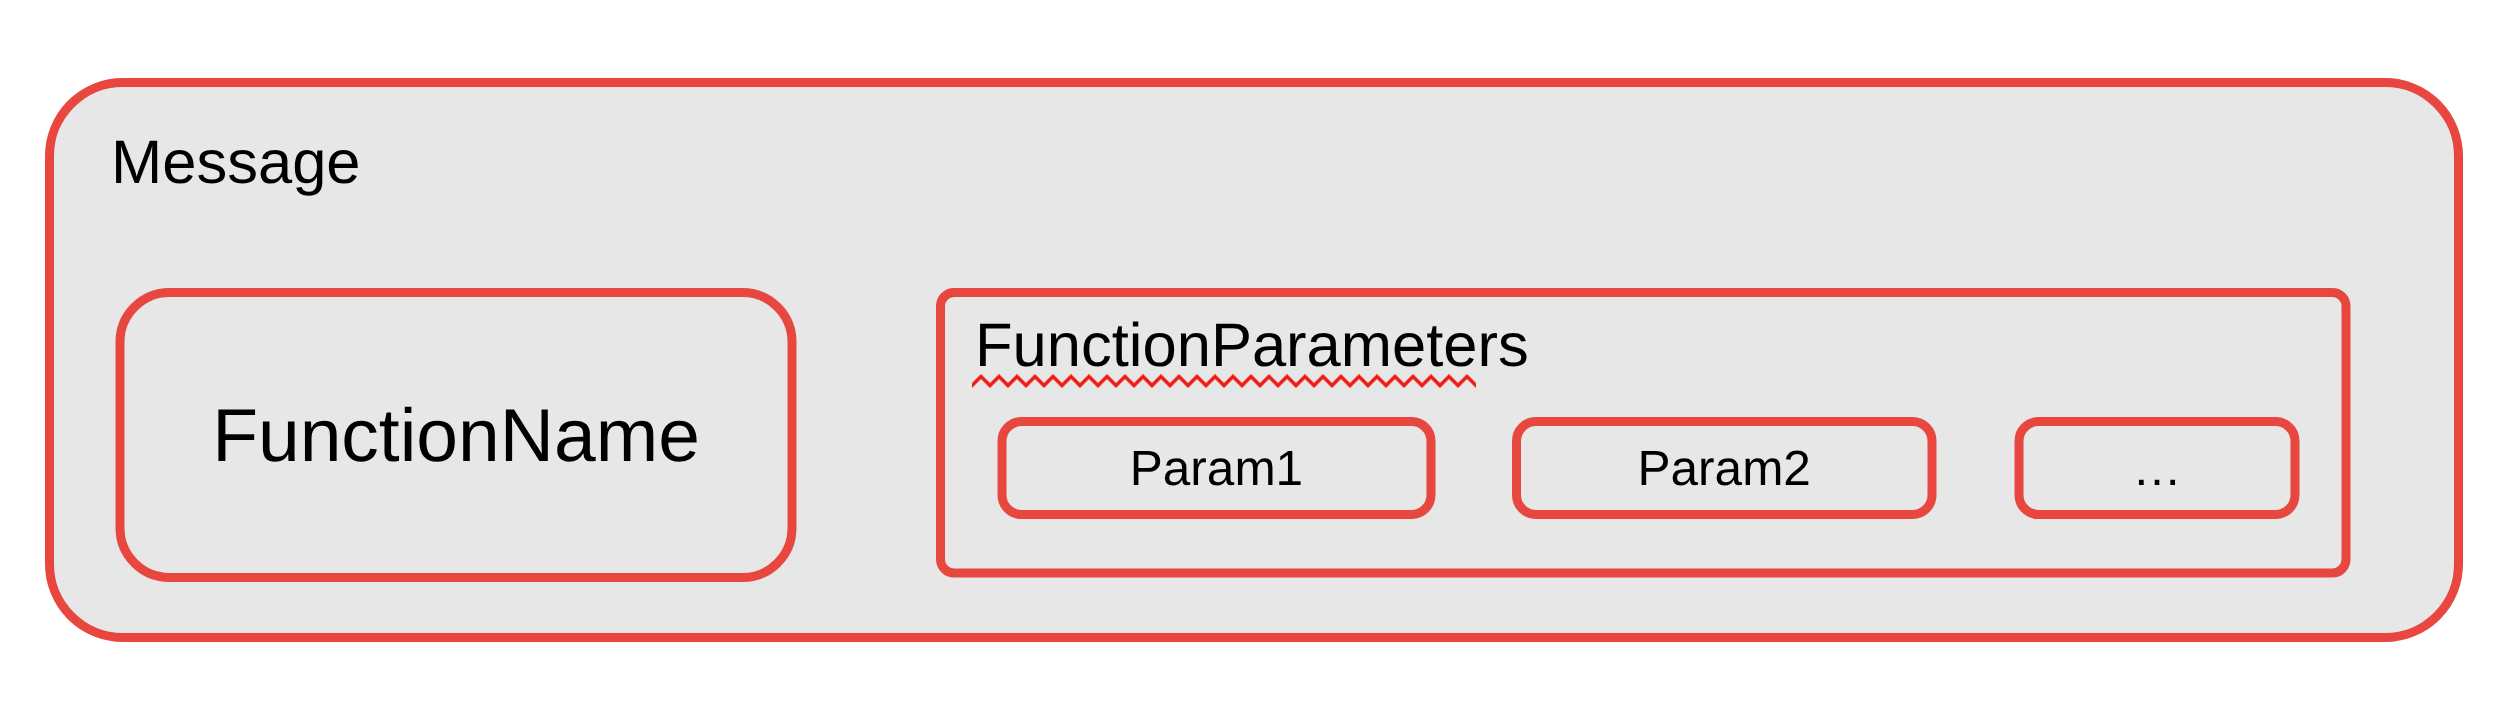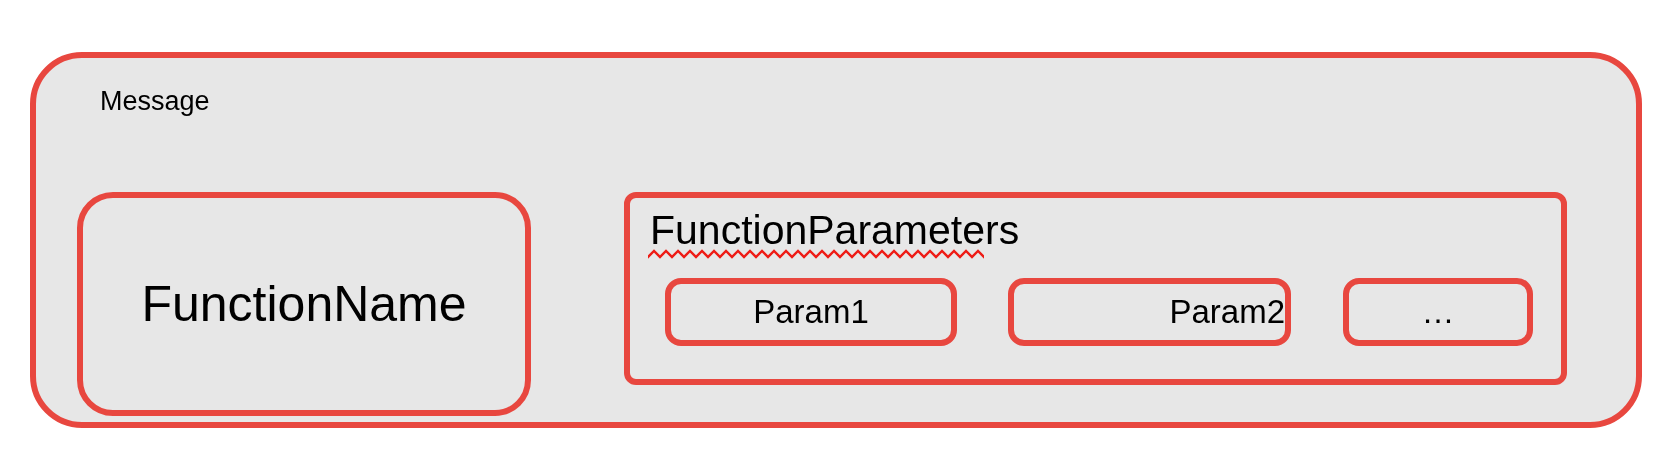--- a/index.html
+++ b/index.html
@@ -26,30 +26,29 @@
     left: 30px;
     top: 52px;
     width: 1612px;
     height: 376px;
     border-radius: 52px;
   }
   .message-label {
     position: absolute;
     left: 38px;
     top: 30px;
-    font-size: 27px;
+    font-size: 41px;
     line-height: 1;
     white-space: nowrap;
-    margin-left: 26px;
   }
   .function-name-box {
     left: 41px;
     top: 134px;
     width: 454px;
-    height: 224px;
+    height: 196px;
     border-radius: 36px;
     display: flex;
     align-items: center;
     justify-content: center;
     font-size: 50px;
   }
   .function-parameters-box {
     left: 588px;
     top: 134px;
     width: 943px;
@@ -75,21 +74,21 @@
   .param-box {
     top: 80px;
     height: 68px;
     border-radius: 16px;
     display: flex;
     align-items: center;
     justify-content: center;
     font-size: 33px;
   }
   .param-1 { left: 35px;  width: 292px; }
-  .param-2 { left: 378px; width: 283px; justify-content: flex-end; }
+  .param-2 { left: 378px; width: 283px; }
   .param-3 { left: 713px; width: 190px; }
 </style>
 </head>
 <body>
 
 <div class="canvas">
 
   <div class="rbox message-box">
     <div class="message-label">Message</div>
 

